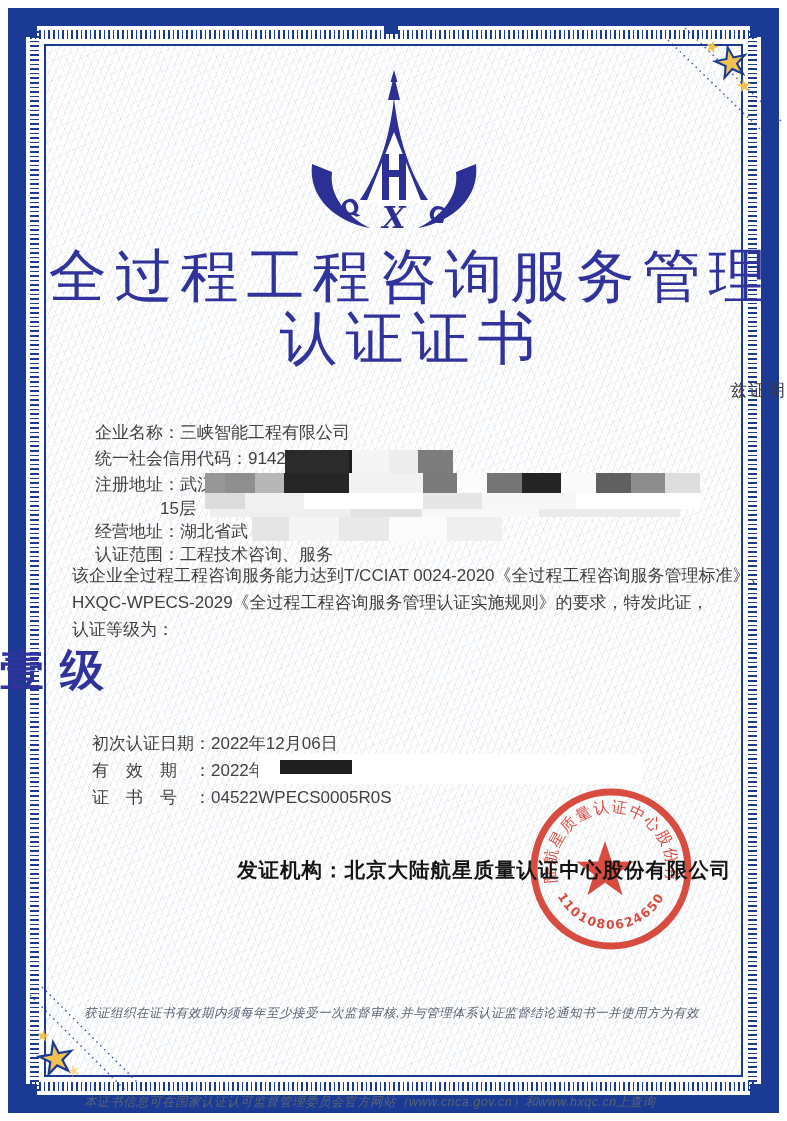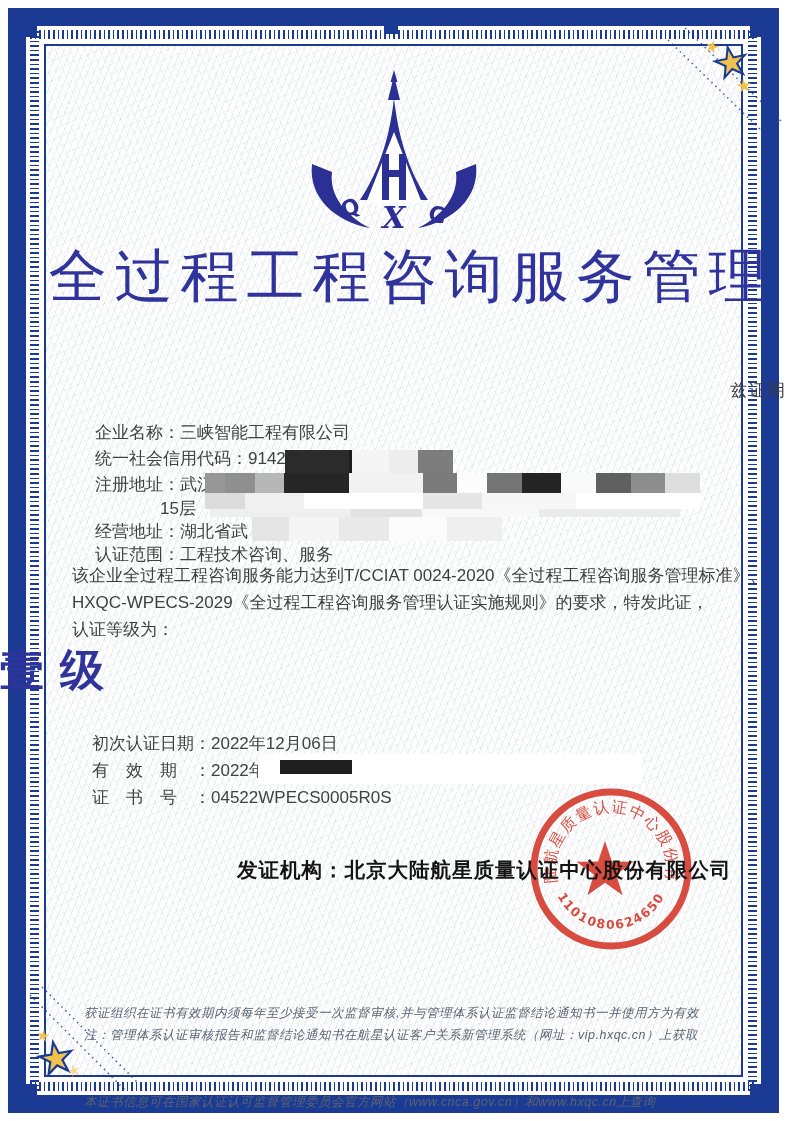--- a/index.html
+++ b/index.html
@@ -92,20 +92,21 @@
     <rect x="103" y="84" width="7" height="46"></rect>
     <rect x="86" y="100" width="24" height="7"></rect>
     <path d="M16,94 C12,128 40,152 74,158 C50,146 33,126 36,102 Z"></path>
     <path d="M180,94 C184,128 156,152 122,158 C146,146 163,126 160,102 Z"></path>
     <text x="48" y="148" transform="rotate(-20 48 148)" font-size="22" font-weight="bold" font-family="DejaVu Sans, sans-serif">Q</text>
     <text x="132" y="152" transform="rotate(16 140 146)" font-size="22" font-weight="bold" font-family="DejaVu Sans, sans-serif">G</text>
     <text x="98" y="158" text-anchor="middle" font-size="30" font-weight="bold" font-style="italic" font-family="DejaVu Serif, serif">X</text>
   </svg>
 
   <div class="abs title" id="title1">全过程工程咨询服务管理</div>
+  <div class="abs title" id="title2">认证证书</div>
   <div class="abs" id="subtitle">兹证明</div>
 
   <div class="abs field" style="top:421px">
     <span>企业名称：</span><span>三峡智能工程有限公司</span>
   </div>
   <div class="abs field" style="top:447px">
     <span>统一社会信用代码：</span><span>9142010</span>
   </div>
   <div class="abs field" style="top:473px">
     <span>注册地址：</span><span>武汉</span>
@@ -157,16 +158,15 @@
     </defs>
     <text font-size="15.5" fill="#d5392c" letter-spacing="1.5" font-family="DejaVu Serif, serif">
       <textPath href="#arcTop" startOffset="50%" text-anchor="middle">北京大陆航星质量认证中心股份有限公司</textPath>
     </text>
     <text font-size="12.5" fill="#d5392c" letter-spacing="1.5" font-weight="bold" font-family="DejaVu Sans, sans-serif">
       <textPath href="#arcBottom" startOffset="50%" text-anchor="middle">1101080624650</textPath>
     </text>
   </svg>
 
   <div class="abs footer-line" style="top:1005px">获证组织在证书有效期内须每年至少接受一次监督审核,并与管理体系认证监督结论通知书一并使用方为有效</div>
-  <div class="abs footer-line" style="top:1027px">注：管理体系认证审核报告和监督结论通知书在航星认证客户关系新管理系统（网址：vip.hxqc.cn）上获取</div>
   <div class="abs footer-line" style="top:1094px">本证书信息可在国家认证认可监督管理委员会官方网站（www.cnca.gov.cn）和www.hxqc.cn上查询</div>
 
 </div>
 
 </body></html>

